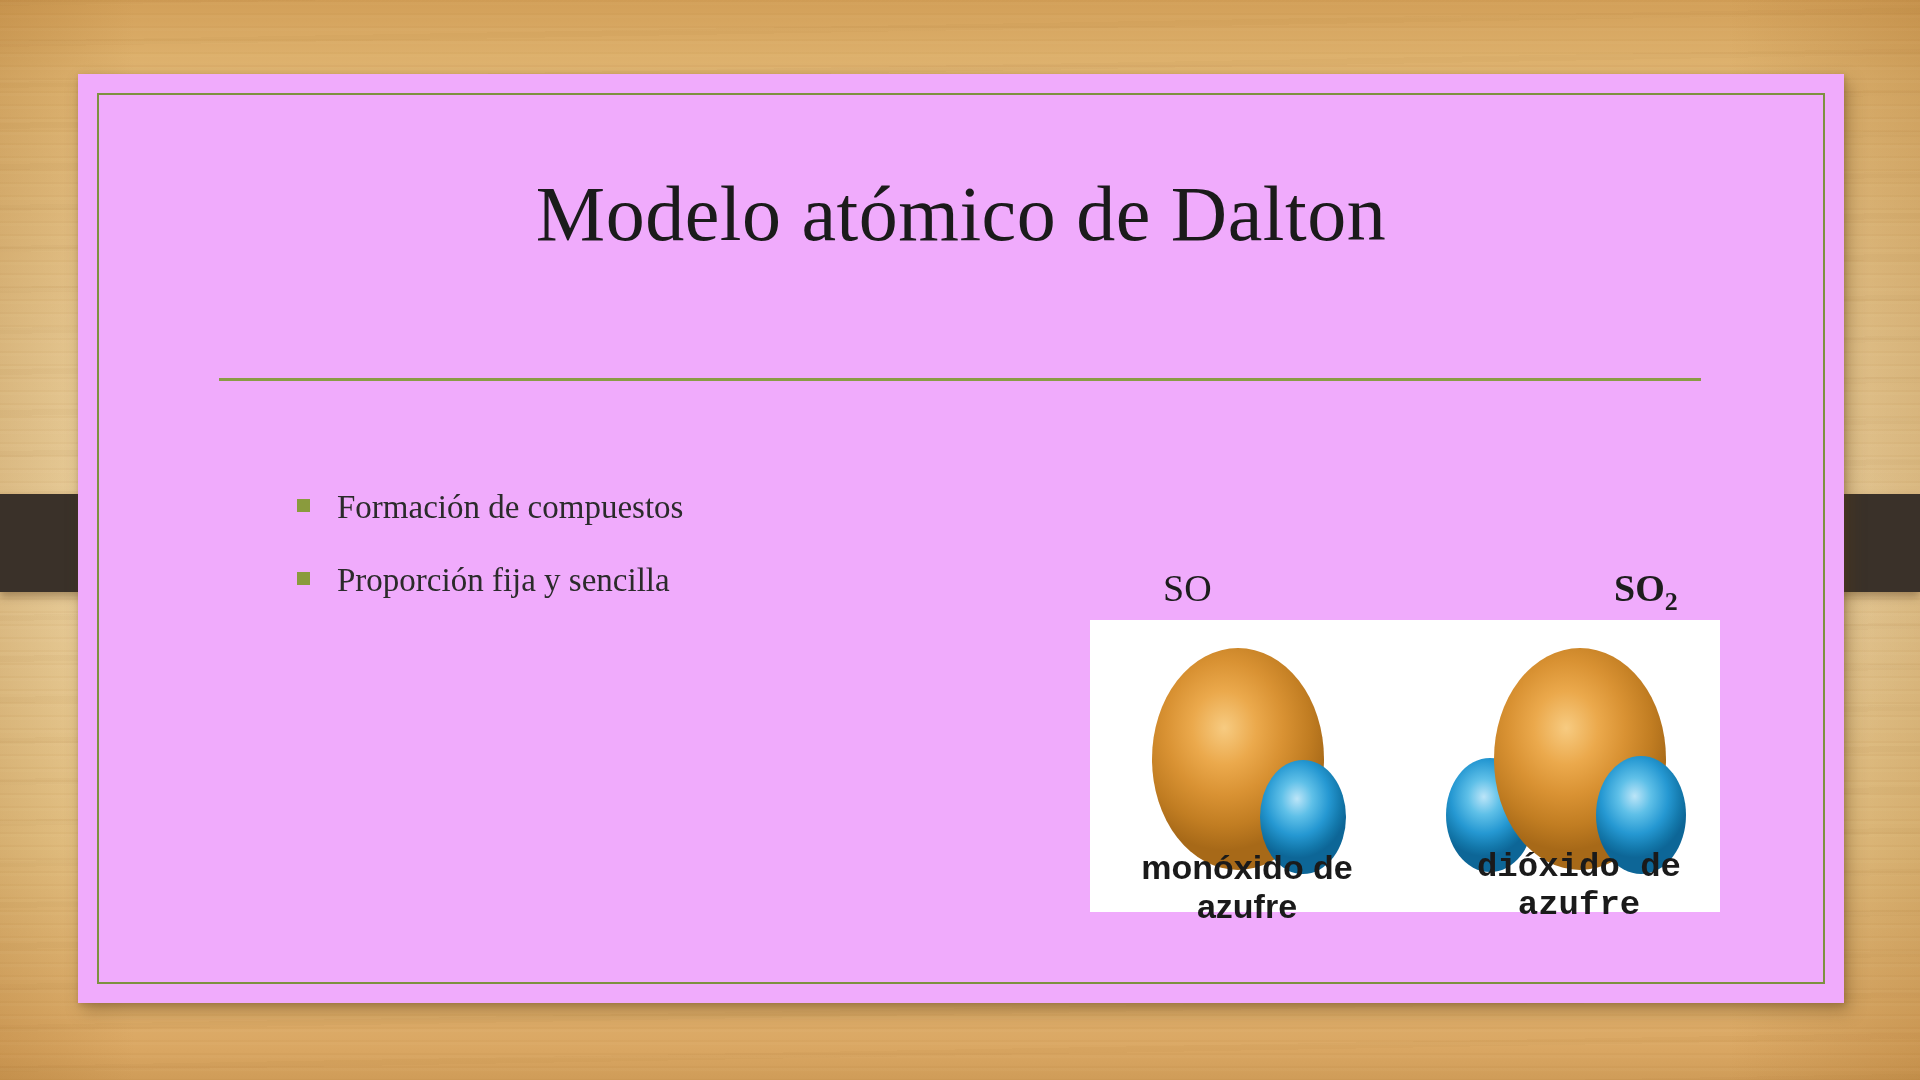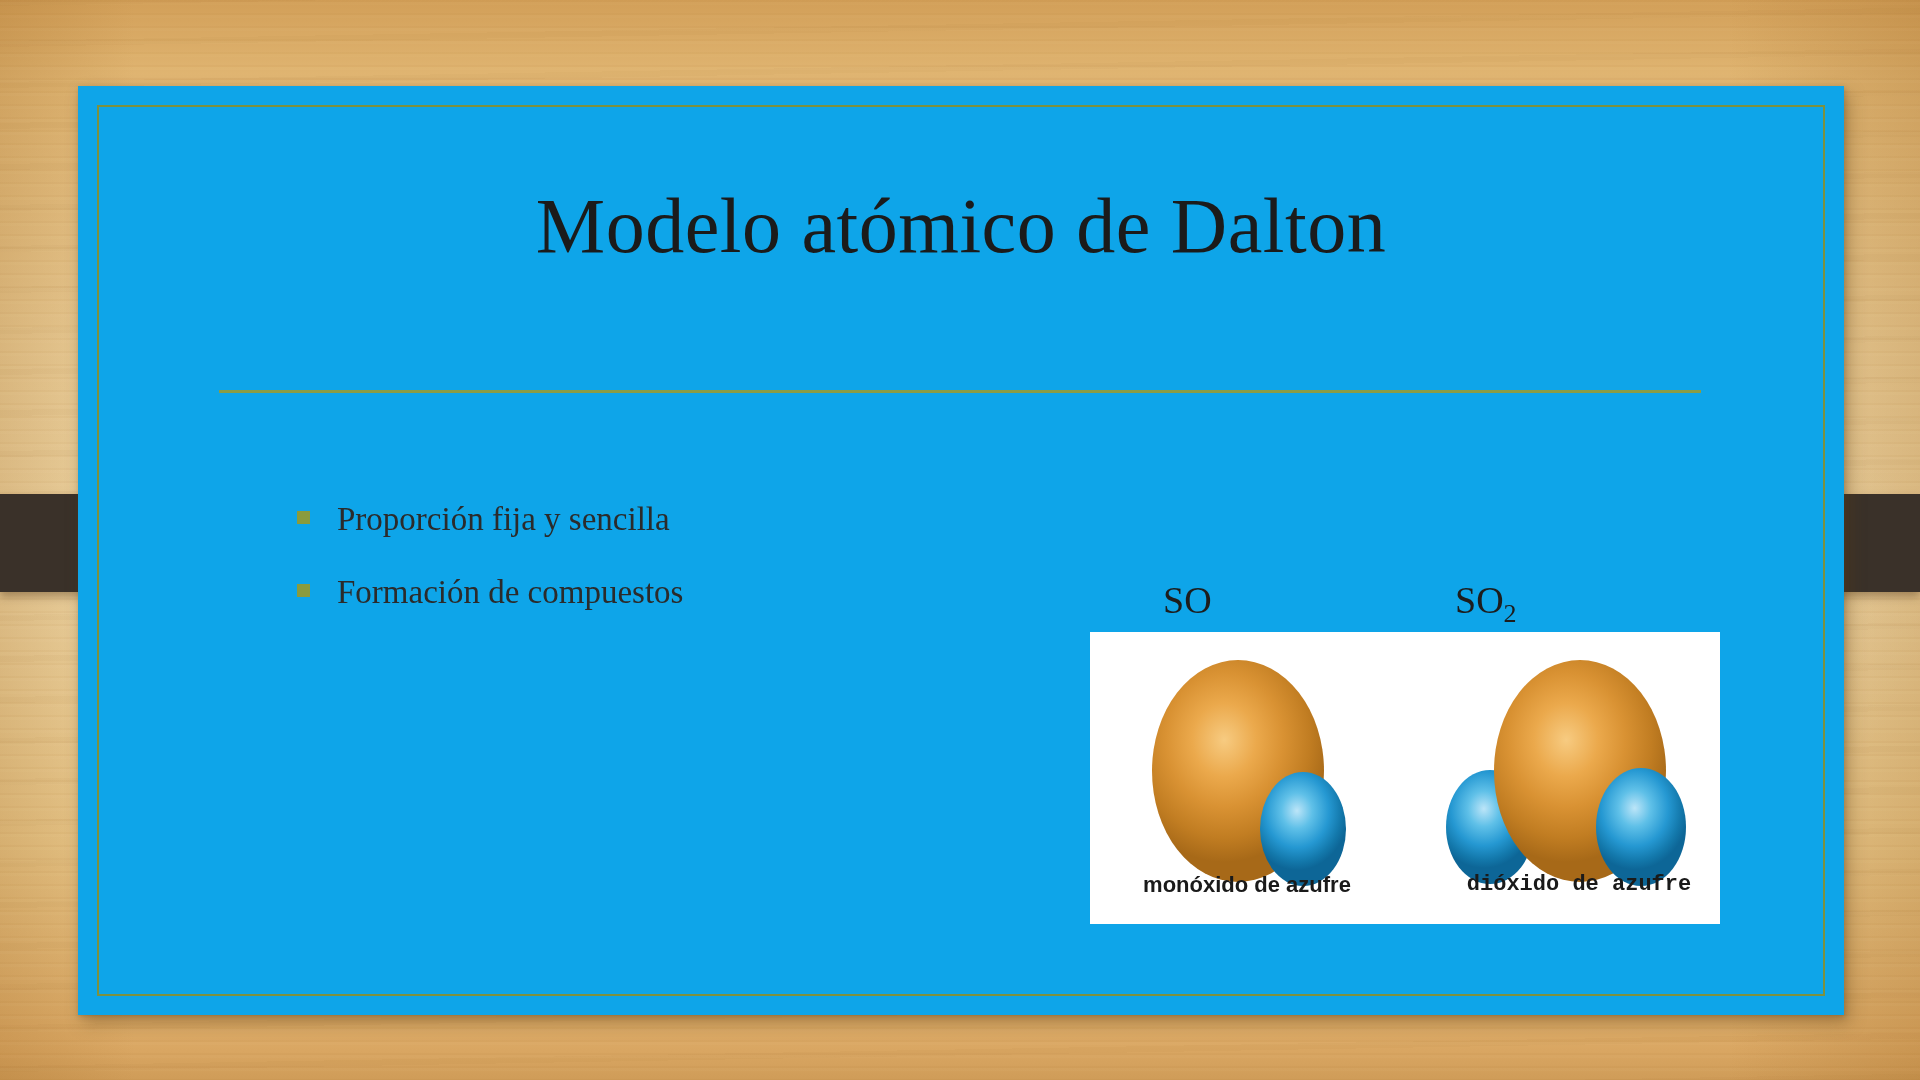--- a/index.html
+++ b/index.html
@@ -34,23 +34,22 @@
   .strap-right{left:1807px;width:113px;border-radius:9px 0 0 9px;}
   .nub{position:absolute;width:20px;height:20px;border-radius:50%;background:#3a3129;box-shadow:0 2px 3px rgba(60,35,10,.35);}
   .strap-left  .nub{left:92px;}
   .strap-right .nub{left:1px;}
   .nub-top{top:-6px;}
   .nub-bottom{top:84px;}
 
   
   .slide{
     position:absolute;left:78px;top:74px;width:1766px;height:929px;
-    background:#0ea5e9;
+    background:#f0abfc;
     box-shadow:5px 8px 16px rgba(92,62,22,.38), 1px 2px 5px rgba(92,62,22,.25);
-    margin-top:12px;
   }
   .green-frame{
     position:absolute;inset:19px;border:2.5px solid #7d9140;pointer-events:none;
   }
 
   .title{
     position:absolute;left:0;top:88px;width:100%;
     text-align:center;color:#1b1b1b;
     font-size:78px;line-height:104px;letter-spacing:.5px;
   }
@@ -72,21 +71,21 @@
   }
   .bullet-text{font-size:33px;line-height:38px;color:#2b2b2b;}
 
   
   .formula{
     position:absolute;top:492px;width:140px;text-align:left;
     font-size:38px;color:#1d1d1d;
   }
   .formula sub{font-size:26px;}
   .formula-so{left:1085px;}
-  .formula-so2{left:1377px;}
+  .formula-so2{left:1536px;font-weight:bold;}
 
   .panel{
     position:absolute;left:1012px;top:546px;width:630px;height:292px;
     background:#ffffff;
   }
   .sphere{position:absolute;border-radius:50%;}
   .sphere-orange{
     width:172px;height:222px;z-index:2;
     background:radial-gradient(ellipse 62% 55% at 42% 36%,
       #f7cb81 0%, #eba94c 30%, #d99233 55%, #c17d22 80%, #a76918 100%);
@@ -95,23 +94,23 @@
     background:radial-gradient(ellipse 60% 52% at 43% 34%,
       #bce5f8 0%, #5fc0e8 30%, #2598d2 62%, #1378ab 86%, #0d6697 100%);
   }
   .mol1-orange{left:62px;top:28px;}
   .mol1-blue{left:170px;top:140px;width:86px;height:114px;z-index:3;}
   .mol2-orange{left:404px;top:28px;}
   .mol2-blue-left{left:356px;top:138px;width:88px;height:114px;z-index:1;}
   .mol2-blue-right{left:506px;top:136px;width:90px;height:118px;z-index:3;}
 
   .caption{
-    position:absolute;top:240px;width:280px;text-align:center;
+    position:absolute;top:228px;width:280px;text-align:center;
     font-family:"Liberation Sans", sans-serif;font-weight:700;
-    font-size:22px;color:#1a1a1a;z-index:4;
+    font-size:34px;color:#1a1a1a;z-index:4;
   }
   .caption-left{left:17px;}
   .caption-right{left:349px;font-family:Liberation Mono, monospace;}
 </style>
 </head>
 <body>
 
 <div class="wood">
   <div class="wood-grain"></div>
 </div>
@@ -131,25 +130,25 @@
   <div class="title">
     <div>Modelo atómico de Dalton</div>
   </div>
 
   <div class="rule"></div>
 
 
   <div class="bullet-list">
     <div class="bullet-item">
       <span class="bullet-square"></span>
-      <span class="bullet-text">Proporción fija y sencilla</span>
+      <span class="bullet-text">Formación de compuestos</span>
     </div>
     <div class="bullet-item">
       <span class="bullet-square"></span>
-      <span class="bullet-text">Formación de compuestos</span>
+      <span class="bullet-text">Proporción fija y sencilla</span>
     </div>
   </div>
 
   <div class="formula formula-so"><span>SO</span><sub></sub></div>
   <div class="formula formula-so2"><span>SO</span><sub>2</sub></div>
 
   <div class="panel">
     <div class="sphere sphere-orange mol1-orange"></div>
     <div class="sphere sphere-blue mol1-blue"></div>
     <div class="caption caption-left">monóxido de azufre</div>

